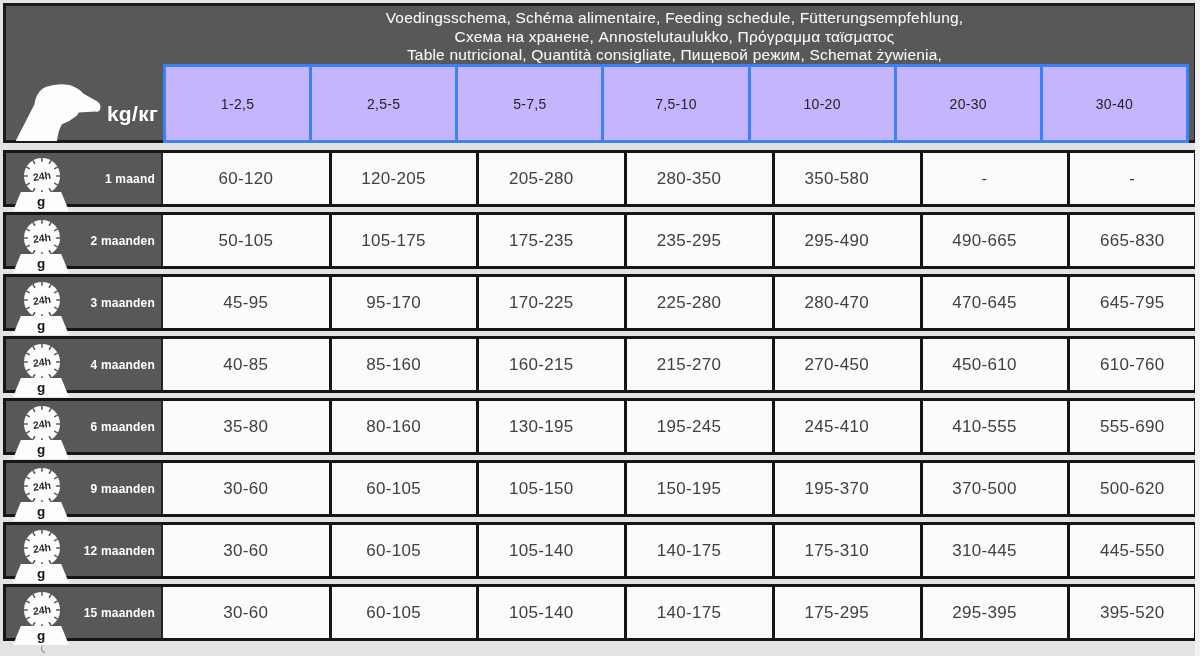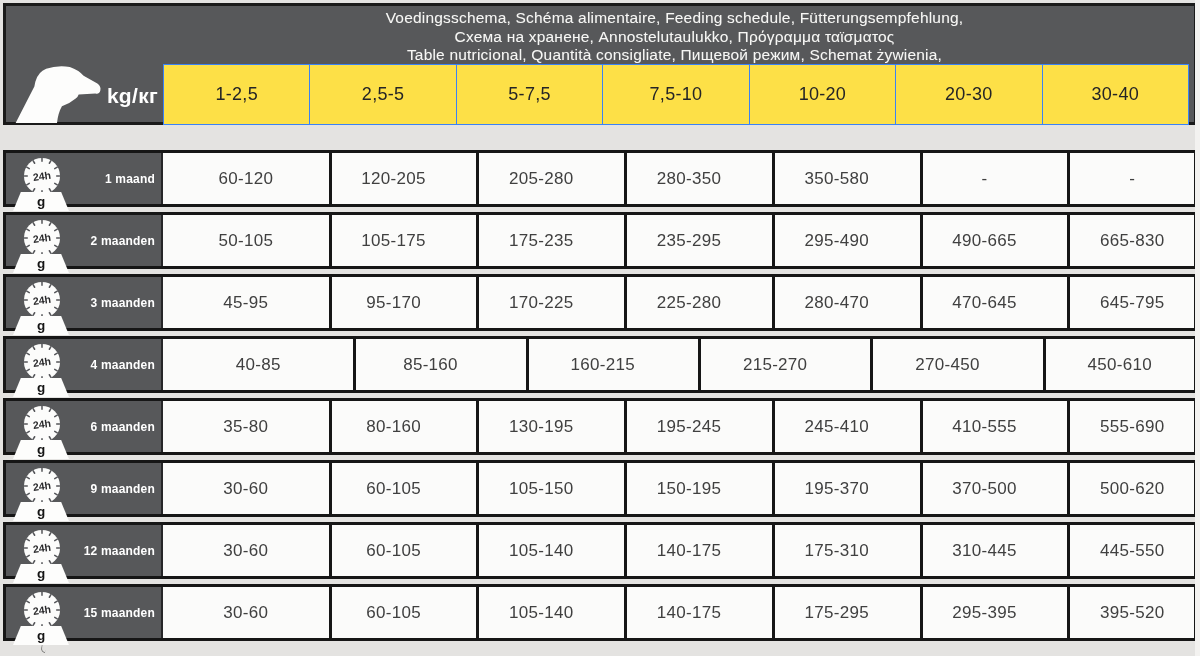--- a/index.html
+++ b/index.html
@@ -10,43 +10,43 @@
     font-family:"Liberation Sans", sans-serif;
   }
   
   .scene::after{
     content:""; position:absolute; right:0; top:0; width:5px; height:100%;
     background:#f3f2f0; pointer-events:none;
   }
 
   
   .header-block{
-    position:absolute; left:3px; top:3px; width:1194px; height:122px;
+    position:absolute; left:3px; top:3px; width:1194px; height:140px;
     background:#57585a; border:3px solid #1a1a1a;
   }
   .title-lines{
     position:absolute; left:157px; right:8px; top:3px;
     text-align:center; color:#f7f7f5;
     font-size:15.5px; line-height:18.5px; letter-spacing:.2px;
     text-shadow:0 0 1px rgba(255,255,255,.25);
   }
   .dog{ position:absolute; left:5px; bottom:-1px; width:92px; height:64px; }
   .kg-label{
     position:absolute; left:0; width:152px; bottom:14px;
     text-align:right; color:#ffffff; font-weight:bold; font-size:21px;
     letter-spacing:.3px;
   }
   .weight-row{
     position:absolute; left:157px; right:5px; top:58px; bottom:-3px;
     display:flex;
   }
   .wcell{
     flex:1; display:flex; align-items:center; justify-content:center;
-    background:#fde047; border:1px solid #3b82f6;
-    font-size:18px; color:#242426; letter-spacing:.3px;
+    background:#c4b5fd; border:3px solid #3b82f6;
+    font-size:14px; color:#242426; letter-spacing:.3px;
   }
   .wcell + .wcell{ border-left-width:0; }
 
   
   .rows{ position:absolute; left:3px; top:150px; width:1194px; }
   .rowblock{
     position:relative; height:57px; margin-bottom:5px;
     border:3px solid #161616; background:#fbfbfa;
     display:flex; overflow:visible;
   }
@@ -255,20 +255,21 @@
       </div>
       <div class="age-label">4 maanden</div>
     </div>
     <div class="vals">
           <div class="vcell">40-85</div>
           <div class="vcell">85-160</div>
           <div class="vcell">160-215</div>
           <div class="vcell">215-270</div>
           <div class="vcell">270-450</div>
           <div class="vcell">450-610</div>
+          <div class="vcell">610-760</div>
         </div>
   </div>
 
   <div class="rowblock">
     <div class="label-cell">
       <div class="icon-cluster">
         <svg class="clock" viewBox="0 0 40 40" aria-hidden="true">
           <circle cx="20" cy="20" r="19" fill="#fcfcfb"></circle>
           <g stroke="#55565a" stroke-width="1.6" stroke-linecap="round">
             <line x1="20" y1="1.5" x2="20" y2="4.5"></line>

